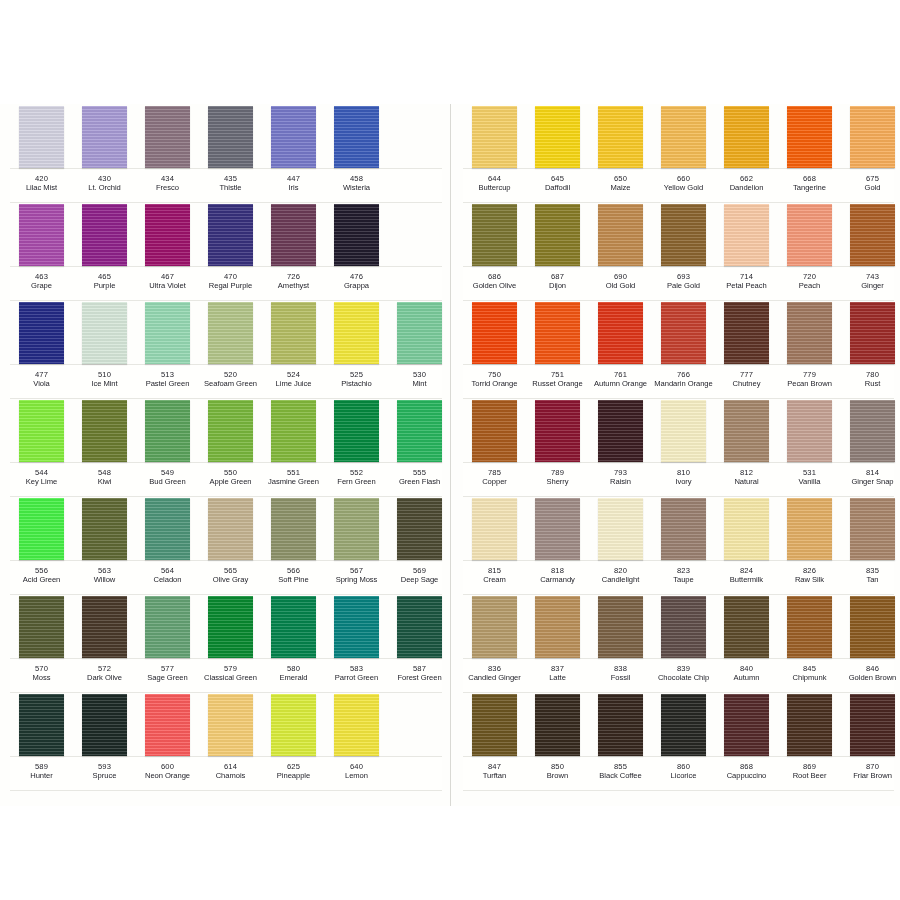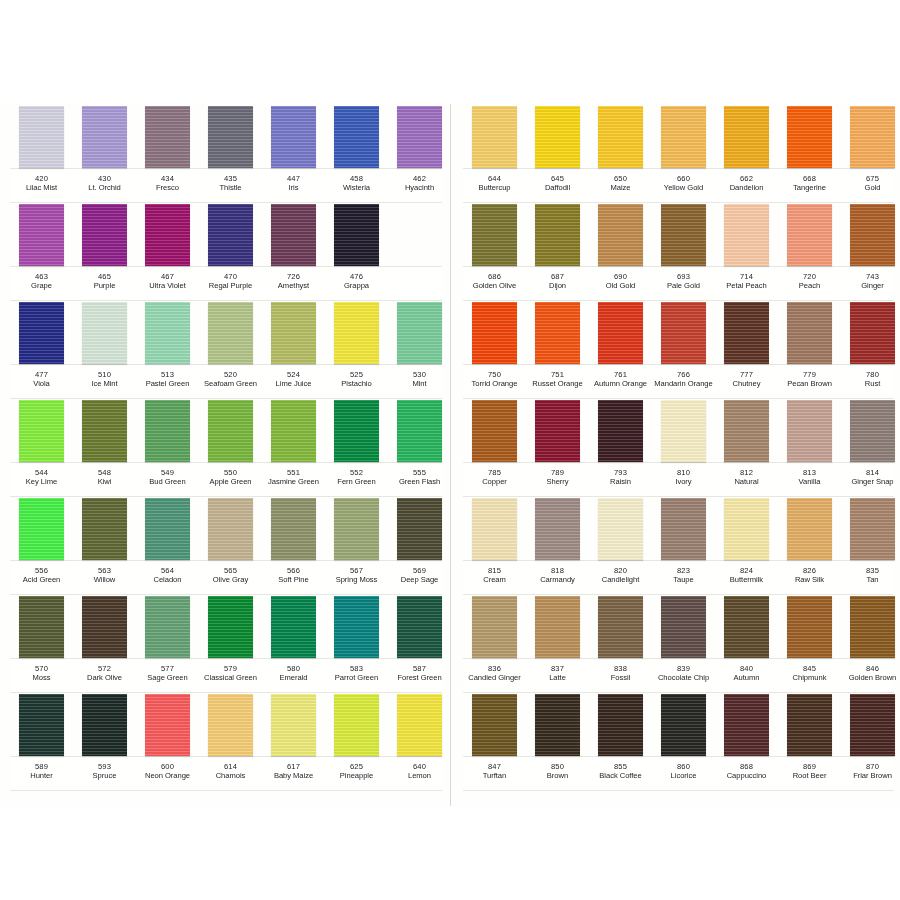--- a/index.html
+++ b/index.html
@@ -161,27 +161,20 @@
               <span class="swatch-name">Iris</span>
             </div>
           </div>
           <div class="swatch-cell">
             <div class="swatch-chip" style="background-color: rgb(58, 91, 184);"></div>
             <div class="swatch-label">
               <span class="swatch-code">458</span>
               <span class="swatch-name">Wisteria</span>
             </div>
           </div>
-          <div class="swatch-cell">
-            <div class="swatch-chip" style="background-color: rgb(157, 110, 192);"></div>
-            <div class="swatch-label">
-              <span class="swatch-code">462</span>
-              <span class="swatch-name">Hyacinth</span>
-            </div>
-          </div>
         </div>
         <div class="swatch-row">
           <div class="row-band"></div>
           <div class="swatch-cell">
             <div class="swatch-chip" style="background-color: rgb(168, 75, 171);"></div>
             <div class="swatch-label">
               <span class="swatch-code">463</span>
               <span class="swatch-name">Grape</span>
             </div>
           </div>
@@ -453,27 +446,20 @@
             </div>
           </div>
           <div class="swatch-cell">
             <div class="swatch-chip" style="background-color: rgb(244, 204, 116);"></div>
             <div class="swatch-label">
               <span class="swatch-code">614</span>
               <span class="swatch-name">Chamois</span>
             </div>
           </div>
           <div class="swatch-cell">
-            <div class="swatch-chip" style="background-color: rgb(236, 234, 121);"></div>
-            <div class="swatch-label">
-              <span class="swatch-code">617</span>
-              <span class="swatch-name">Baby Maize</span>
-            </div>
-          </div>
-          <div class="swatch-cell">
             <div class="swatch-chip" style="background-color: rgb(217, 236, 59);"></div>
             <div class="swatch-label">
               <span class="swatch-code">625</span>
               <span class="swatch-name">Pineapple</span>
             </div>
           </div>
           <div class="swatch-cell">
             <div class="swatch-chip" style="background-color: rgb(242, 229, 61);"></div>
             <div class="swatch-label">
               <span class="swatch-code">640</span>
@@ -672,21 +658,21 @@
           <div class="swatch-cell">
             <div class="swatch-chip" style="background-color: rgb(164, 134, 106);"></div>
             <div class="swatch-label">
               <span class="swatch-code">812</span>
               <span class="swatch-name">Natural</span>
             </div>
           </div>
           <div class="swatch-cell">
             <div class="swatch-chip" style="background-color: rgb(197, 161, 147);"></div>
             <div class="swatch-label">
-              <span class="swatch-code">813</span>
+              <span class="swatch-code">531</span>
               <span class="swatch-name">Vanilla</span>
             </div>
           </div>
           <div class="swatch-cell">
             <div class="swatch-chip" style="background-color: rgb(142, 125, 119);"></div>
             <div class="swatch-label">
               <span class="swatch-code">814</span>
               <span class="swatch-name">Ginger Snap</span>
             </div>
           </div>

